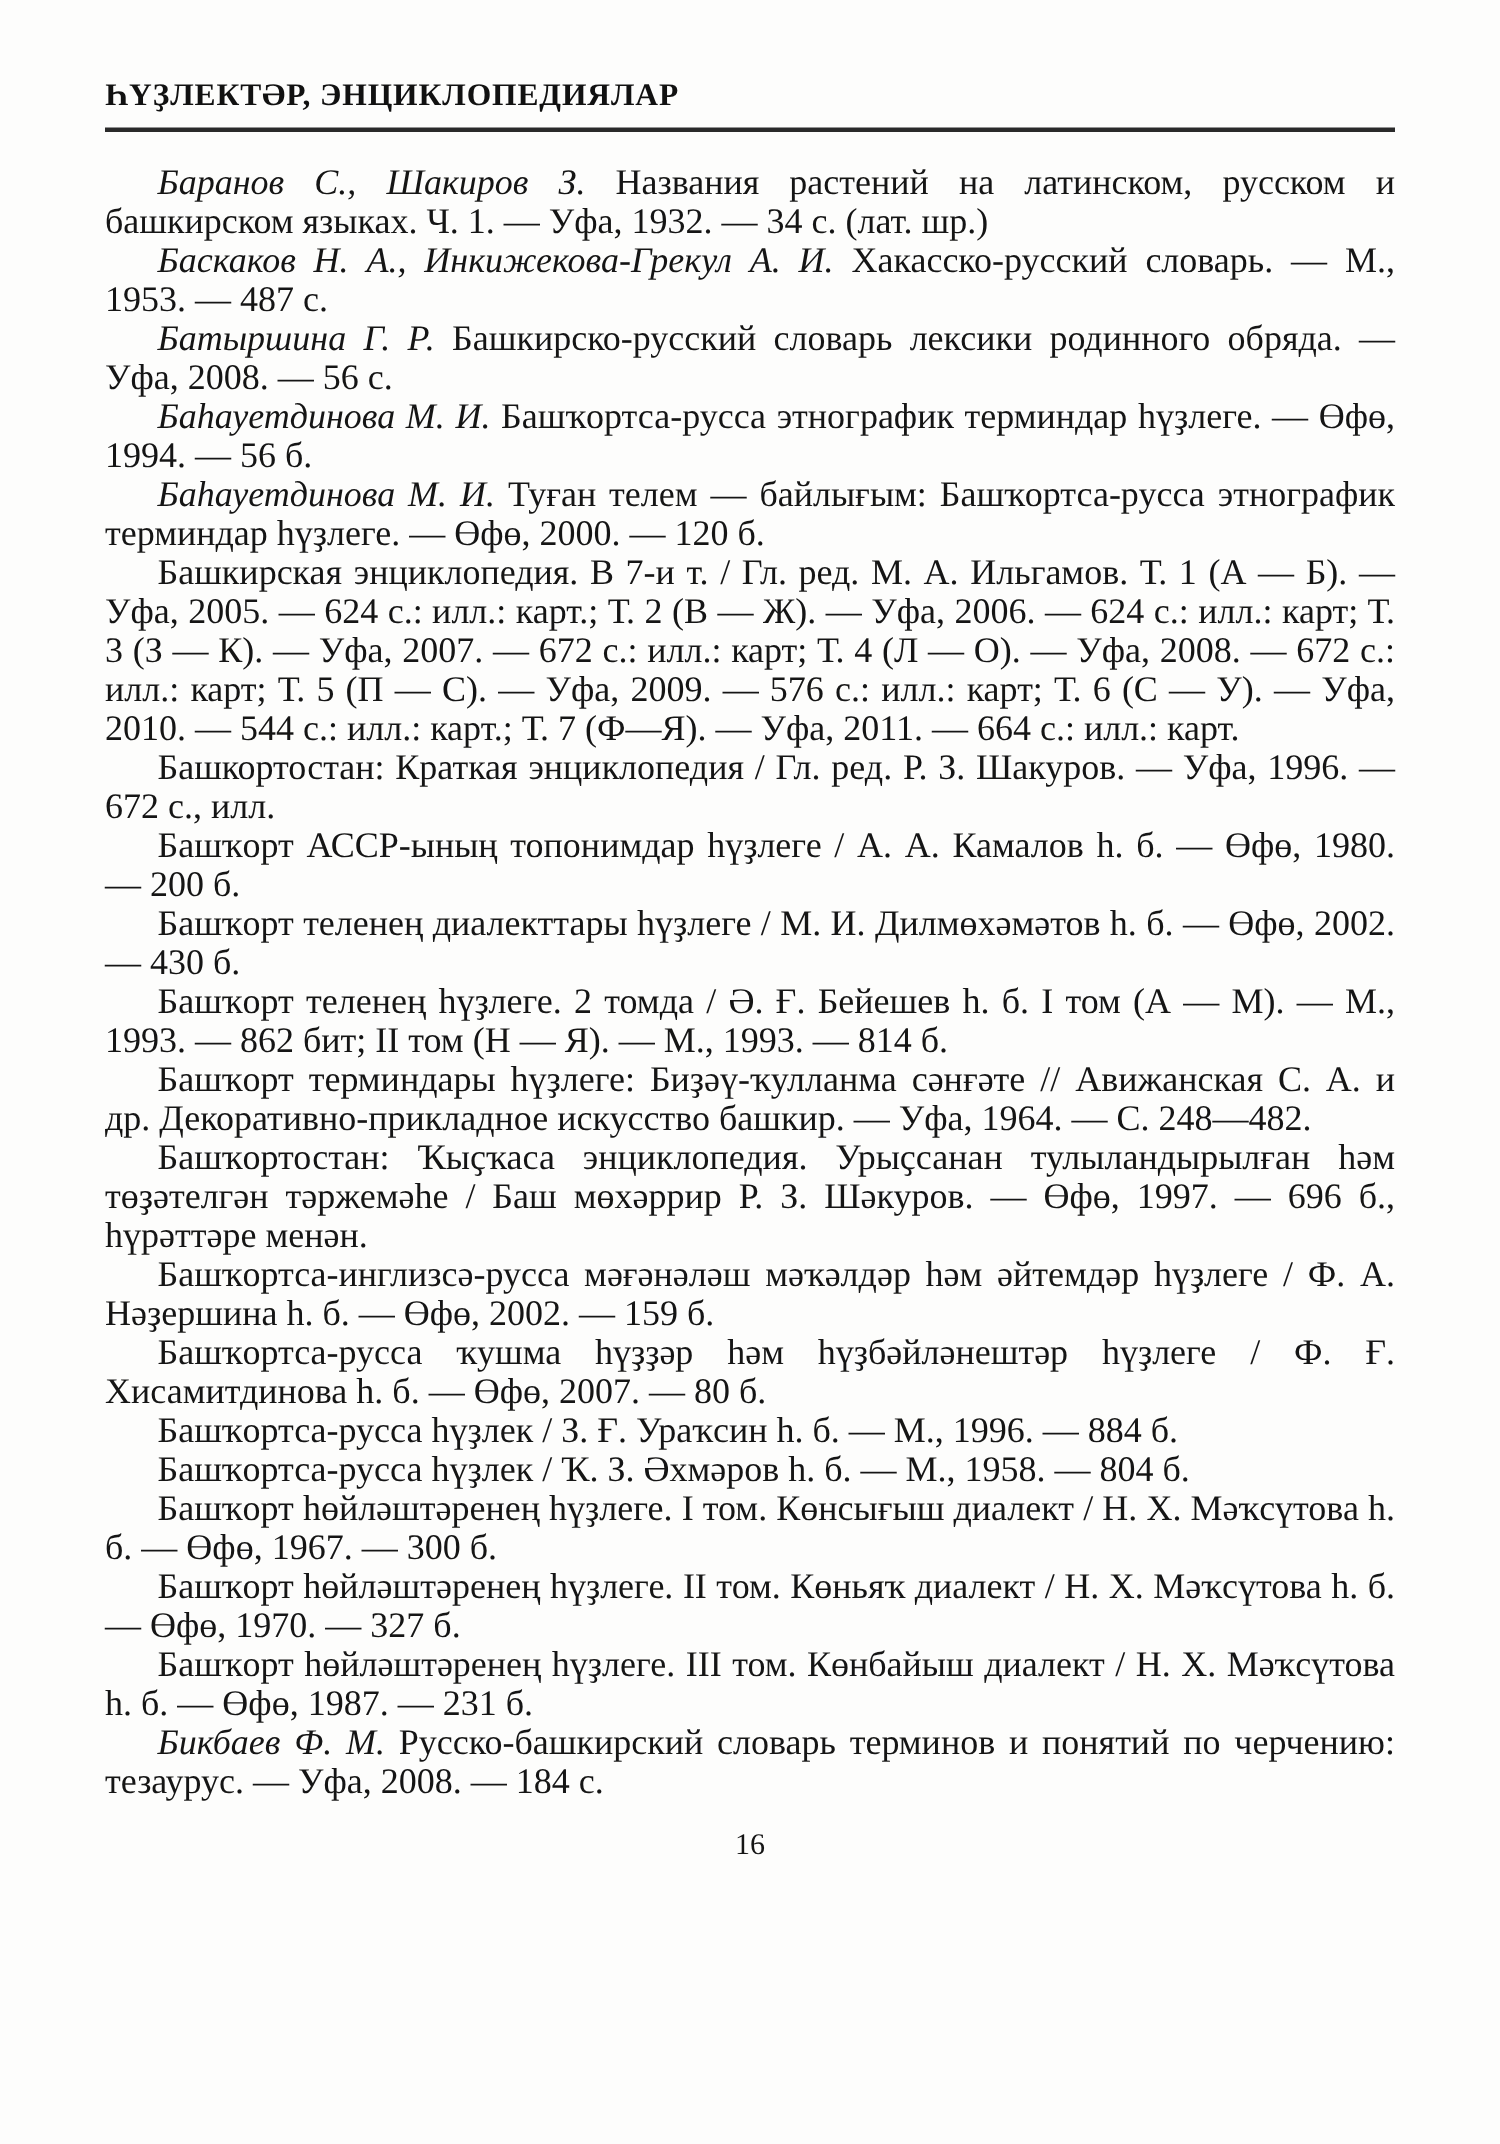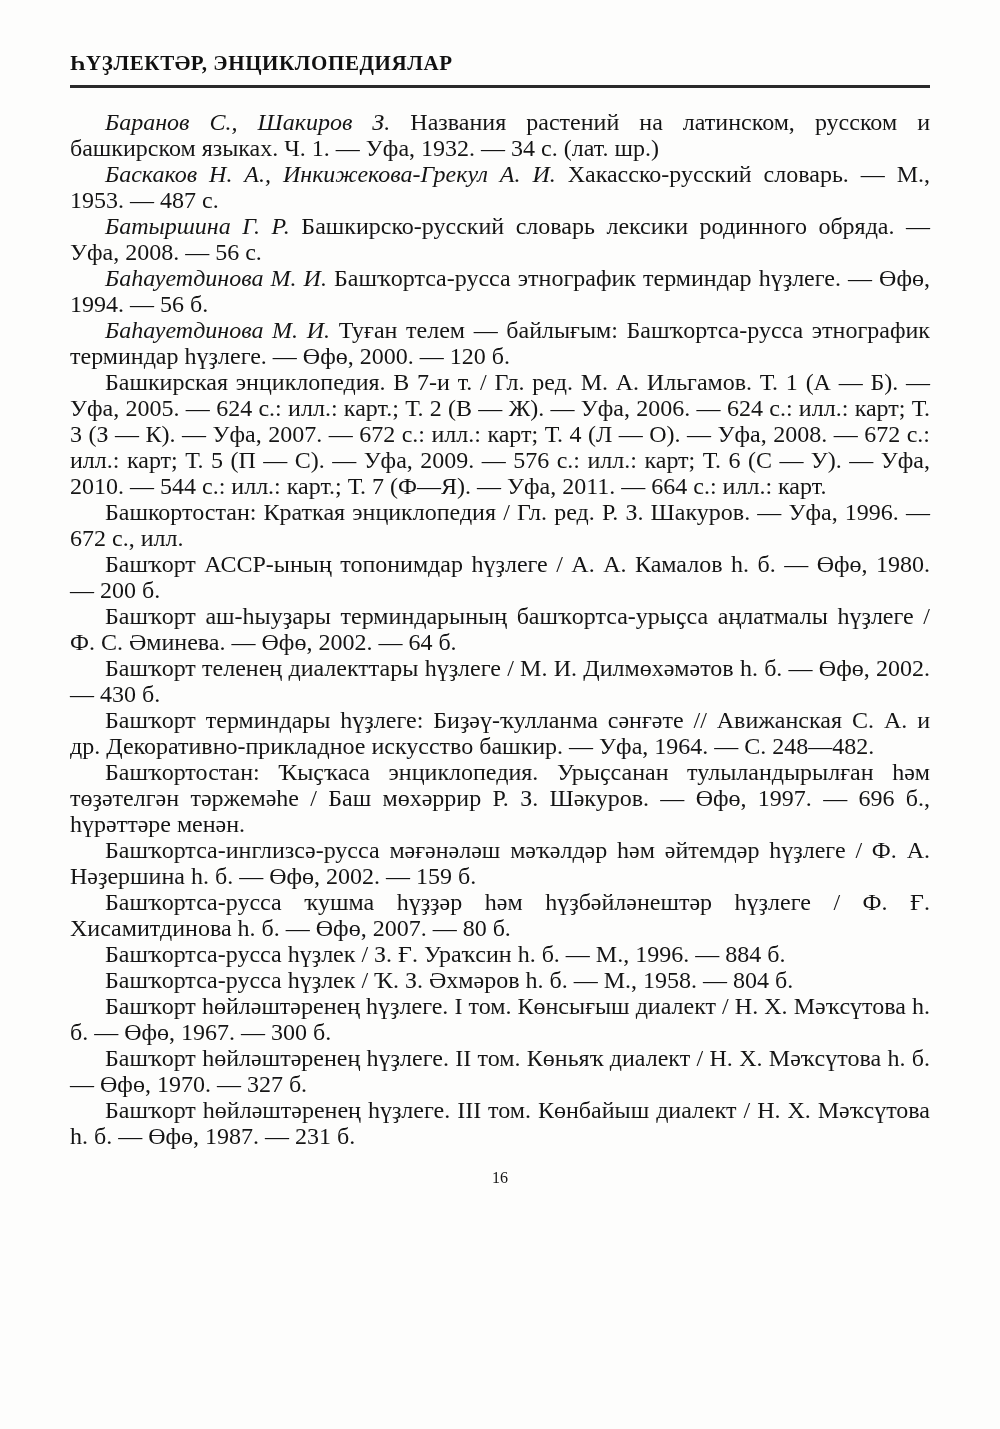--- a/index.html
+++ b/index.html
@@ -44,21 +44,21 @@
     color: #151515;
   }
   .entry i {
     font-style: italic;
   }
   .page-footer {
     margin-top: 16px;
     text-align: center;
   }
   .page-number {
-    font-size: 16px;
+    font-size: 20px;
     line-height: 26px;
     color: #151515;
   }
 </style>
 </head>
 <body>
 
 <div class="page">
 
   <header class="page-header">
@@ -68,30 +68,31 @@
 
   <main class="bibliography">
     <p class="entry"><i>Баранов С., Шакиров З.</i><span> Названия растений на латинском, русском и башкирском языках. Ч. 1. — Уфа, 1932. — 34 с. (лат. шр.)</span></p>
     <p class="entry"><i>Баскаков Н. А., Инкижекова-Грекул А. И.</i><span> Хакасско-русский словарь. — М., 1953. — 487 с.</span></p>
     <p class="entry"><i>Батыршина Г. Р.</i><span> Башкирско-русский словарь лексики родинного обряда. — Уфа, 2008. — 56 с.</span></p>
     <p class="entry"><i>Баһауетдинова М. И.</i><span> Башҡортса-русса этнографик терминдар һүҙлеге. — Өфө, 1994. — 56 б.</span></p>
     <p class="entry"><i>Баһауетдинова М. И.</i><span> Туған телем — байлығым: Башҡортса-русса этнографик терминдар һүҙлеге. — Өфө, 2000. — 120 б.</span></p>
     <p class="entry"><i></i><span>Башкирская энциклопедия. В 7-и т. / Гл. ред. М. А. Ильгамов. Т. 1 (А — Б). — Уфа, 2005. — 624 с.: илл.: карт.; Т. 2 (В — Ж). — Уфа, 2006. — 624 с.: илл.: карт; Т. 3 (З — К). — Уфа, 2007. — 672 с.: илл.: карт; Т. 4 (Л — О). — Уфа, 2008. — 672 с.: илл.: карт; Т. 5 (П — С). — Уфа, 2009. — 576 с.: илл.: карт; Т. 6 (С — У). — Уфа, 2010. — 544 с.: илл.: карт.; Т. 7 (Ф—Я). — Уфа, 2011. — 664 с.: илл.: карт.</span></p>
     <p class="entry"><i></i><span>Башкортостан: Краткая энциклопедия / Гл. ред. Р. З. Шакуров. — Уфа, 1996. — 672 с., илл.</span></p>
     <p class="entry"><i></i><span>Башҡорт АССР-ының топонимдар һүҙлеге / А. А. Камалов һ. б. — Өфө, 1980. — 200 б.</span></p>
-    <p class="entry"><i></i><span>Башҡорт аш-һыуҙары терминдарының башҡортса-урыҫса аңлатмалы һүҙлеге / Ф. С. Әминева. — Өфө, 2002. — 64 б.</span></p>
     <p class="entry"><i></i><span>Башҡорт теленең диалекттары һүҙлеге / М. И. Дилмөхәмәтов һ. б. — Өфө, 2002. — 430 б.</span></p>
+    <p class="entry"><i></i><span>Башҡорт теленең һүҙлеге. 2 томда / Ә. Ғ. Бейешев һ. б. I том (А — М). — М., 1993. — 862 бит; II том (Н — Я). — М., 1993. — 814 б.</span></p>
     <p class="entry"><i></i><span>Башҡорт терминдары һүҙлеге: Биҙәү-ҡулланма сәнғәте // Авижанская С. А. и др. Декоративно-прикладное искусство башкир. — Уфа, 1964. — С. 248—482.</span></p>
     <p class="entry"><i></i><span>Башҡортостан: Ҡыҫҡаса энциклопедия. Урыҫсанан тулыландырылған һәм төҙәтелгән тәржемәһе / Баш мөхәррир Р. З. Шәкуров. — Өфө, 1997. — 696 б., һүрәттәре менән.</span></p>
     <p class="entry"><i></i><span>Башҡортса-инглизсә-русса мәғәнәләш мәҡәлдәр һәм әйтемдәр һүҙлеге / Ф. А. Нәҙершина һ. б. — Өфө, 2002. — 159 б.</span></p>
     <p class="entry"><i></i><span>Башҡортса-русса ҡушма һүҙҙәр һәм һүҙбәйләнештәр һүҙлеге / Ф. Ғ. Хисамитдинова һ. б. — Өфө, 2007. — 80 б.</span></p>
     <p class="entry"><i></i><span>Башҡортса-русса һүҙлек / З. Ғ. Ураҡсин һ. б. — М., 1996. — 884 б.</span></p>
     <p class="entry"><i></i><span>Башҡортса-русса һүҙлек / Ҡ. З. Әхмәров һ. б. — М., 1958. — 804 б.</span></p>
     <p class="entry"><i></i><span>Башҡорт һөйләштәренең һүҙлеге. I том. Көнсығыш диалект / Н. Х. Мәҡсүтова һ. б. — Өфө, 1967. — 300 б.</span></p>
     <p class="entry"><i></i><span>Башҡорт һөйләштәренең һүҙлеге. II том. Көньяҡ диалект / Н. Х. Мәҡсүтова һ. б. — Өфө, 1970. — 327 б.</span></p>
     <p class="entry"><i></i><span>Башҡорт һөйләштәренең һүҙлеге. III том. Көнбайыш диалект / Н. Х. Мәҡсүтова һ. б. — Өфө, 1987. — 231 б.</span></p>
+    <p class="entry"><i>Бикбаев Ф. М.</i><span> Русско-башкирский словарь терминов и понятий по черчению: тезаурус. — Уфа, 2008. — 184 с.</span></p>
   </main>
 
   <footer class="page-footer">
     <div class="page-number">16</div>
   </footer>
 
 </div>
 
 </body></html>

